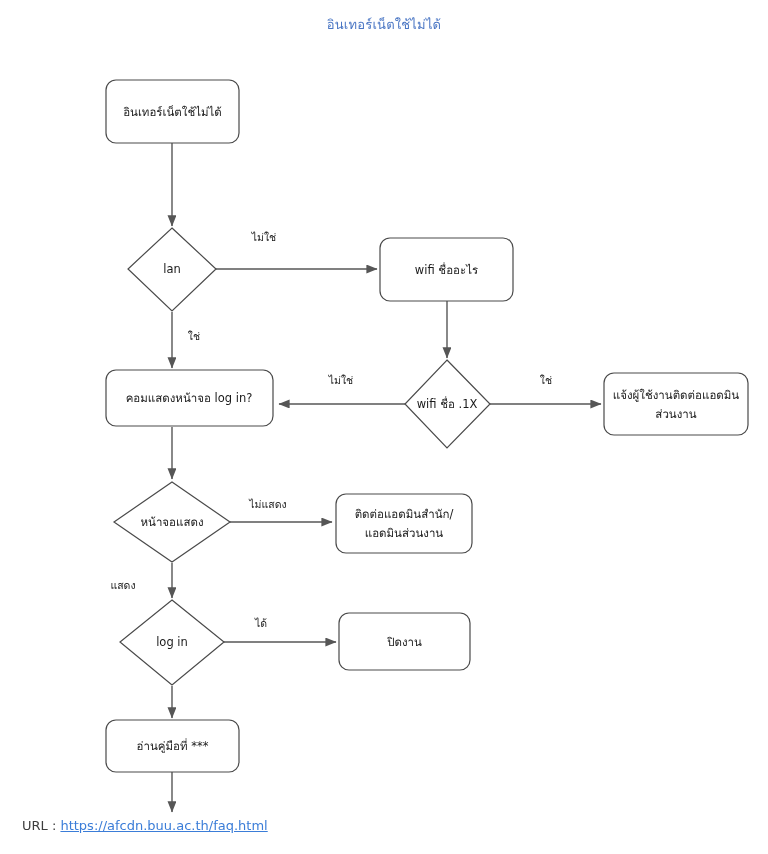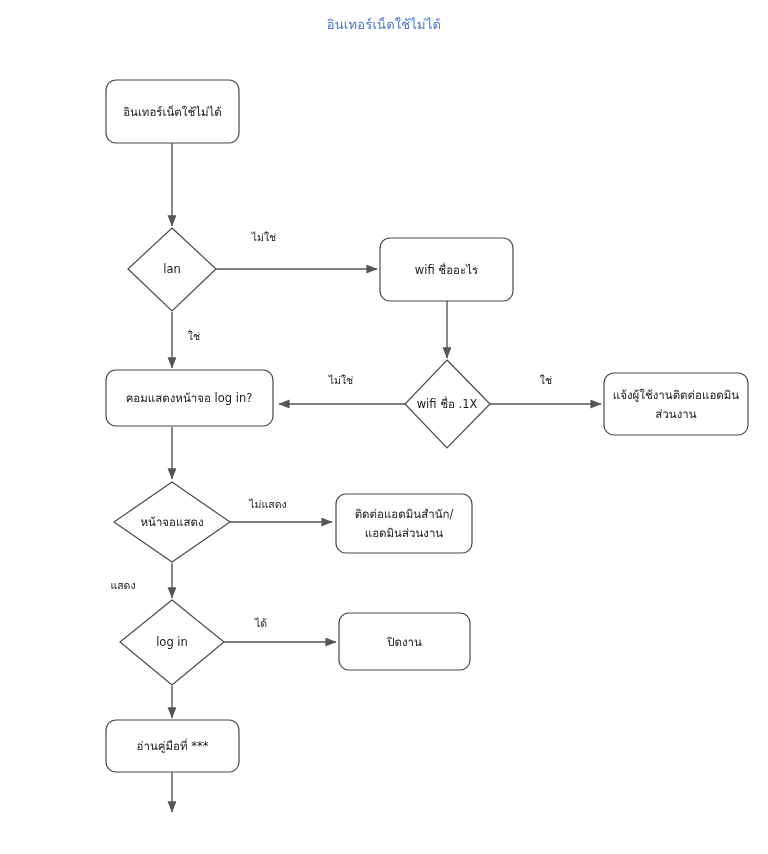--- a/index.html
+++ b/index.html
@@ -184,14 +184,15 @@
       <rect class="node-shape" x="339" y="613" width="131" height="57" rx="10" ry="10"></rect>
       <text class="node-text" x="404.5" y="642">ปิดงาน</text>
     </g>
 
     <g>
       <rect class="node-shape" x="106" y="720" width="133" height="52" rx="10" ry="10"></rect>
       <text class="node-text" x="172.5" y="746">อ่านคู่มือที่ ***</text>
     </g>
   </svg>
 
+  <div class="url-line"><span>URL : </span><span class="url-link">https://afcdn.buu.ac.th/faq.html</span></div>
 
 </div>
 
 </body></html>

